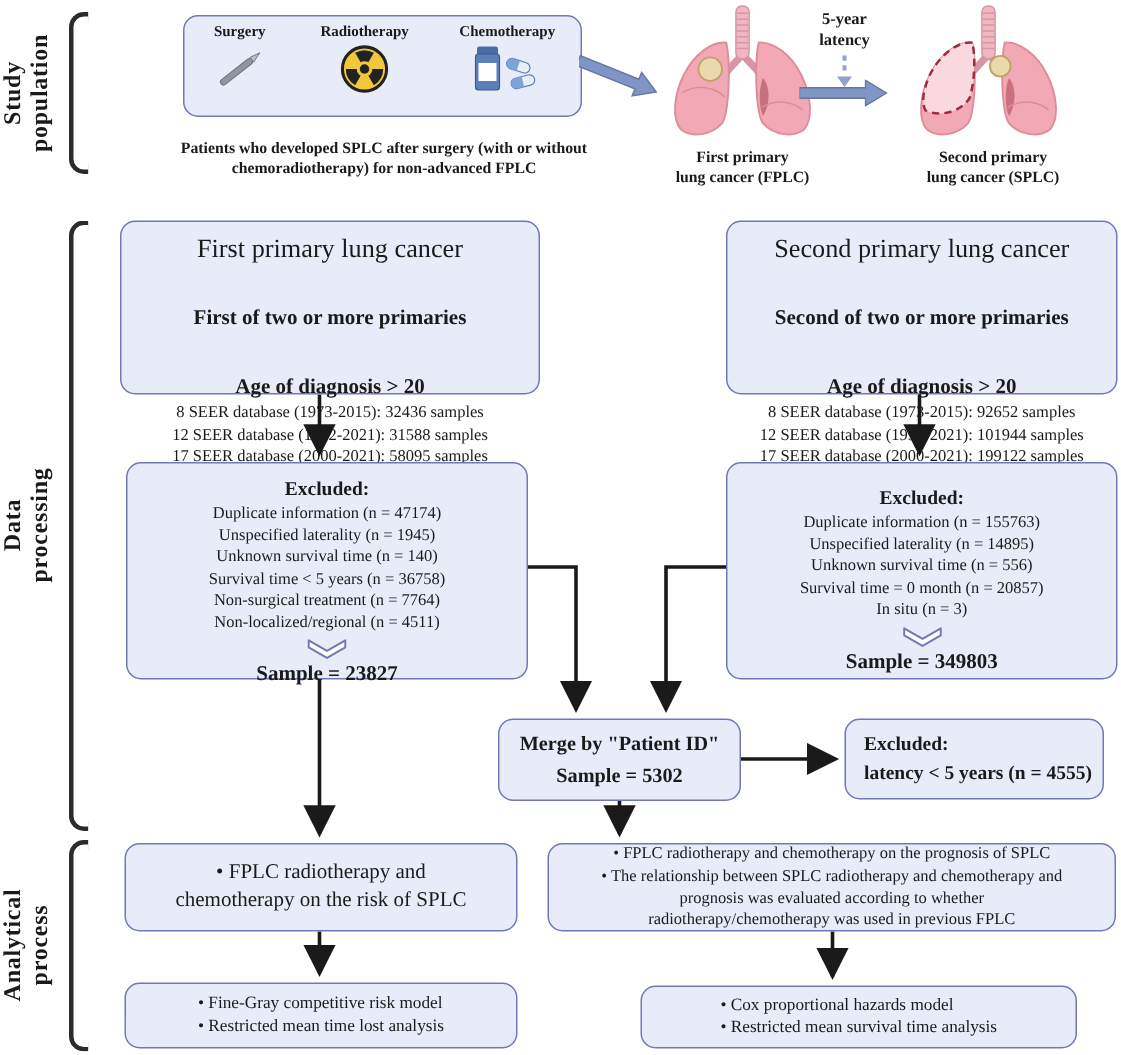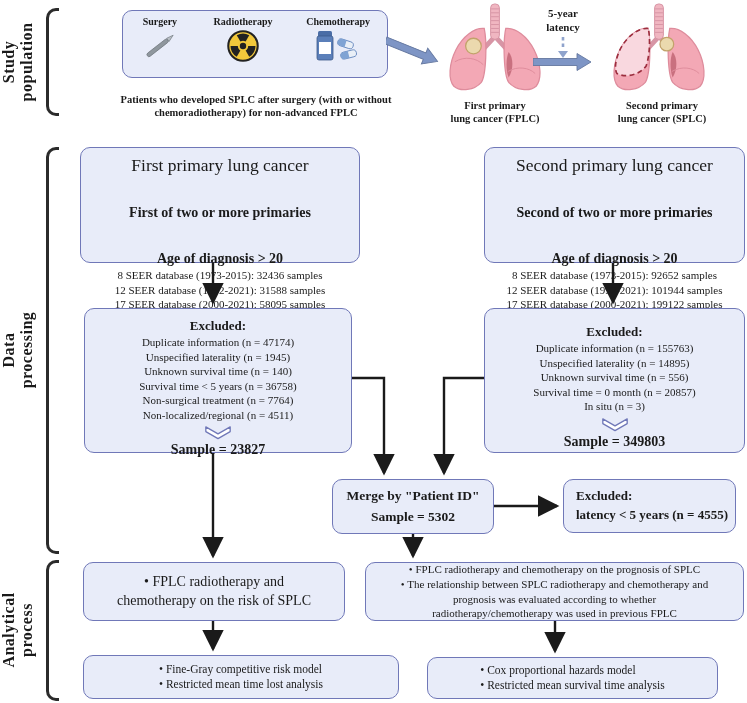--- a/index.html
+++ b/index.html
@@ -234,21 +234,21 @@
 
   <div class="node an-box" style="left:83px;top:562px;width:262px;height:59px">
     <div class="bullet" style="font-size:14px">•&nbsp;<span>FPLC radiotherapy and chemotherapy on the risk of SPLC</span></div>
   </div>
 
   <div class="node an-box" style="left:365px;top:562px;width:379px;height:59px">
     <div class="bullet" style="font-size:11px">•&nbsp;<span>FPLC radiotherapy and chemotherapy on the prognosis of SPLC</span></div>
     <div class="bullet" style="font-size:11px">•&nbsp;<span>The relationship between SPLC radiotherapy and chemotherapy and prognosis was evaluated according to whether radiotherapy/chemotherapy was used in previous FPLC</span></div>
   </div>
 
-  <div class="node model-box" style="left:83px;top:655px;width:316px;height:44px">
+  <div class="node model-box" style="left:83px;top:655px;width:262px;height:44px">
     <div class="model-inner">
       <div class="bullet">•&nbsp;<span>Fine-Gray competitive risk model</span></div>
       <div class="bullet">•&nbsp;<span>Restricted mean time lost analysis</span></div>
     </div>
   </div>
 
   <div class="node model-box" style="left:427px;top:657px;width:291px;height:42px">
     <div class="model-inner">
       <div class="bullet">•&nbsp;<span>Cox proportional hazards model</span></div>
       <div class="bullet">•&nbsp;<span>Restricted mean survival time analysis</span></div>

